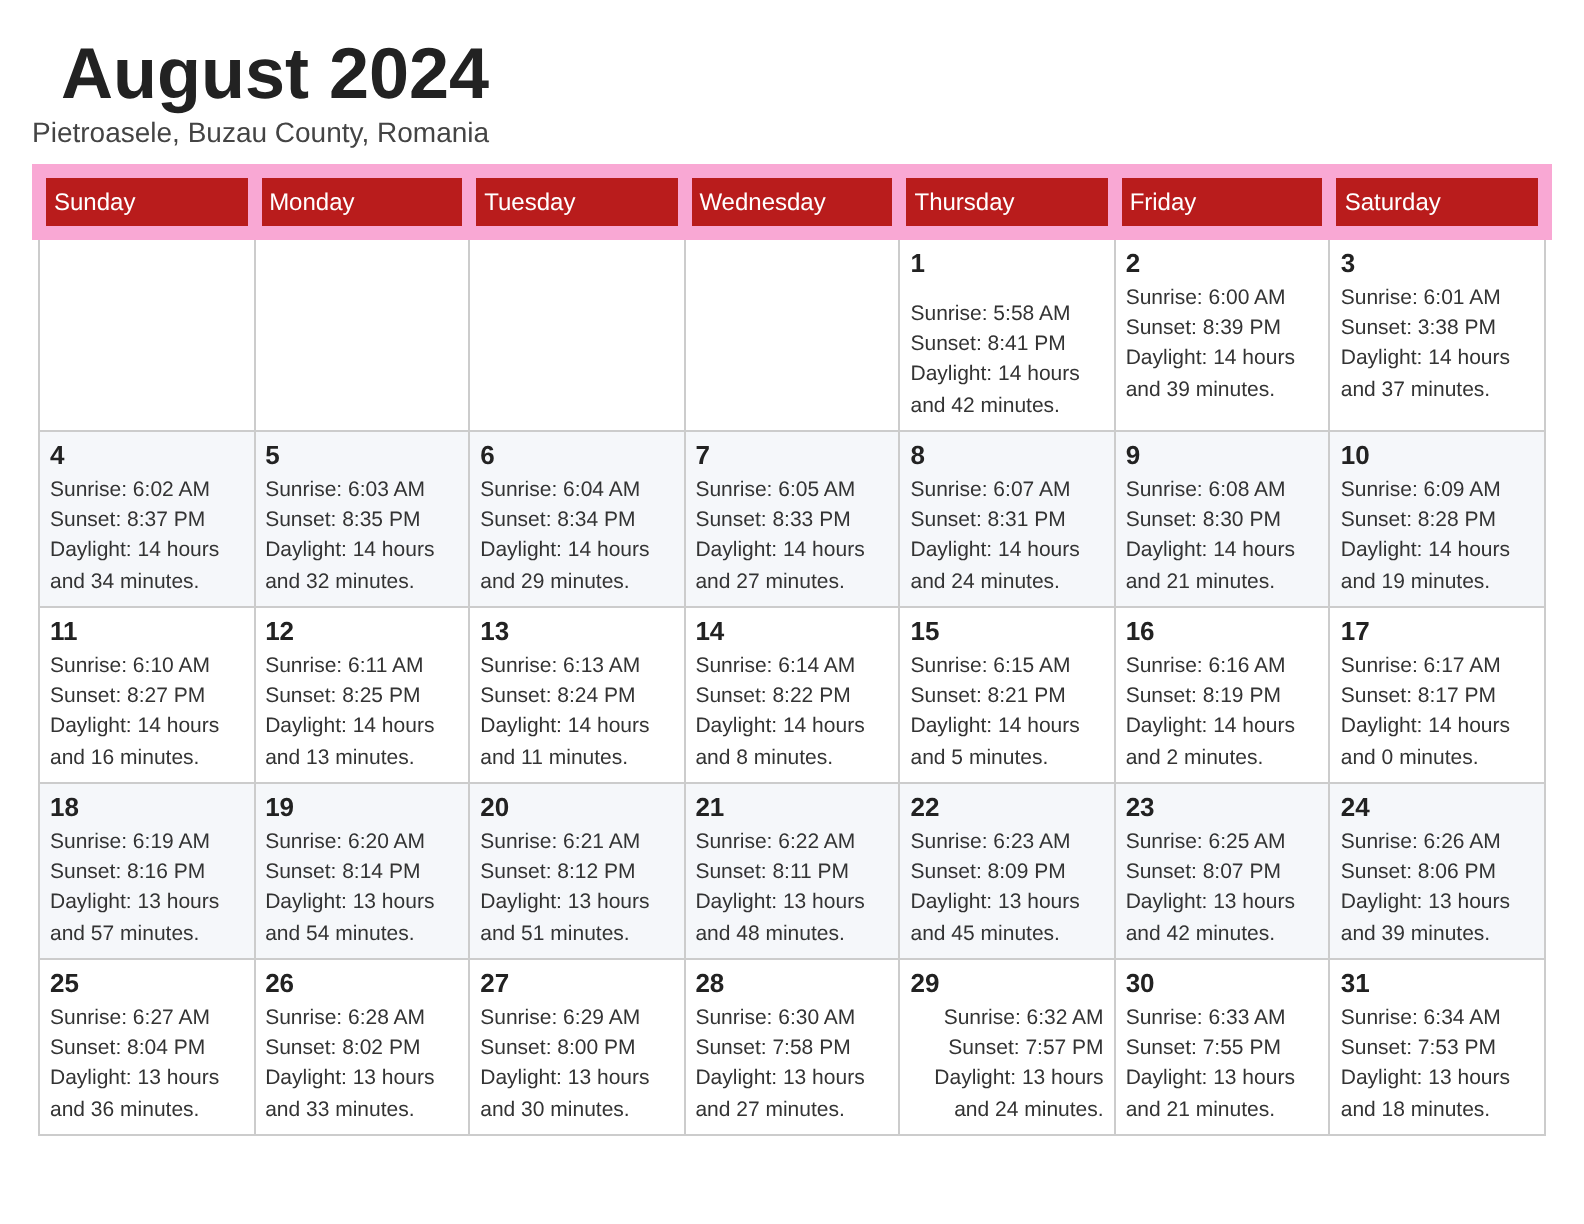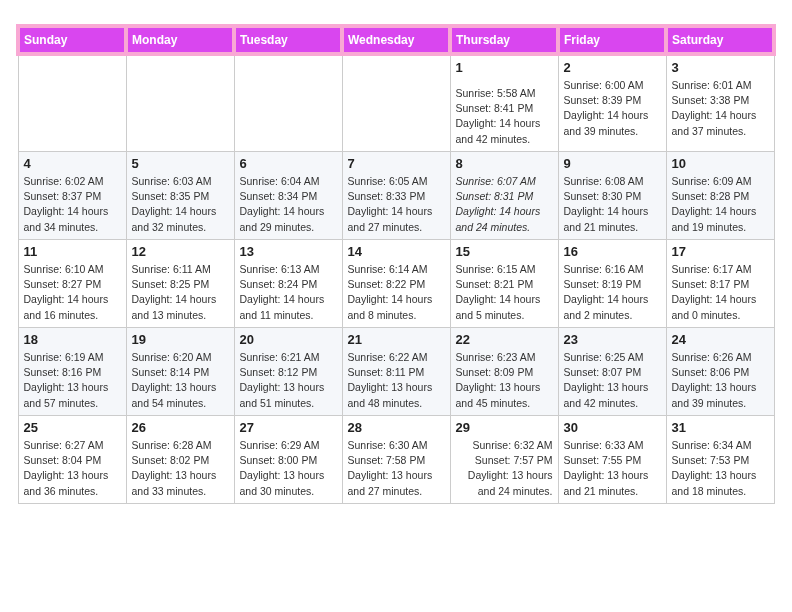--- a/index.html
+++ b/index.html
@@ -51,27 +51,27 @@
     .subtitle {
       font-size: 14px;
       color: #444;
     }
     .calendar {
       width: 100%;
       border-collapse: collapse;
       font-size: 11px;
     }
     .calendar thead th {
-      background: #d946ef;
+      background: #b91c1c;
       color: #fff;
       padding: 5px 4px;
       text-align: left;
       font-size: 12px;
-      font-weight: bold;
-      border: 4px solid #f9a8d4;
+      font-weight: normal;
+      border: 7px solid #f9a8d4;
     }
     .calendar tbody td {
       border: 1px solid #ccc;
       vertical-align: top;
       padding: 4px 5px;
       width: 14.28%;
       height: 88px;
       background: #fff;
     }
     .calendar tbody tr:nth-child(even) td {
@@ -90,20 +90,24 @@
       line-height: 1.45;
     }
     .empty {
       background: #fff !important;
     }
   </style>
 </head>
 <body>
 
 <div class="header">
+  <div class="title-block">
+    <div class="main-title">August 2024</div>
+    <div class="subtitle">Pietroasele, Buzau County, Romania</div>
+  </div>
 </div>
 
 <table class="calendar">
   <thead>
     <tr>
     <th>Sunday</th>
         <th>Monday</th>
         <th>Tuesday</th>
         <th>Wednesday</th>
         <th>Thursday</th>
@@ -156,21 +160,21 @@
 Daylight: 14 hours and 29 minutes.</div>
         </td>
         <td>
           <span class="day-num">7</span>
           <div class="day-info" style="white-space: pre-line;">Sunrise: 6:05 AM
 Sunset: 8:33 PM
 Daylight: 14 hours and 27 minutes.</div>
         </td>
         <td>
           <span class="day-num">8</span>
-          <div class="day-info" style="white-space: pre-line; font-style: italic;">Sunrise: 6:07 AM
+          <div class="day-info" style="white-space: pre-line;">Sunrise: 6:07 AM
 Sunset: 8:31 PM
 Daylight: 14 hours and 24 minutes.</div>
         </td>
         <td>
           <span class="day-num">9</span>
           <div class="day-info" style="white-space: pre-line;">Sunrise: 6:08 AM
 Sunset: 8:30 PM
 Daylight: 14 hours and 21 minutes.</div>
         </td>
         <td>

